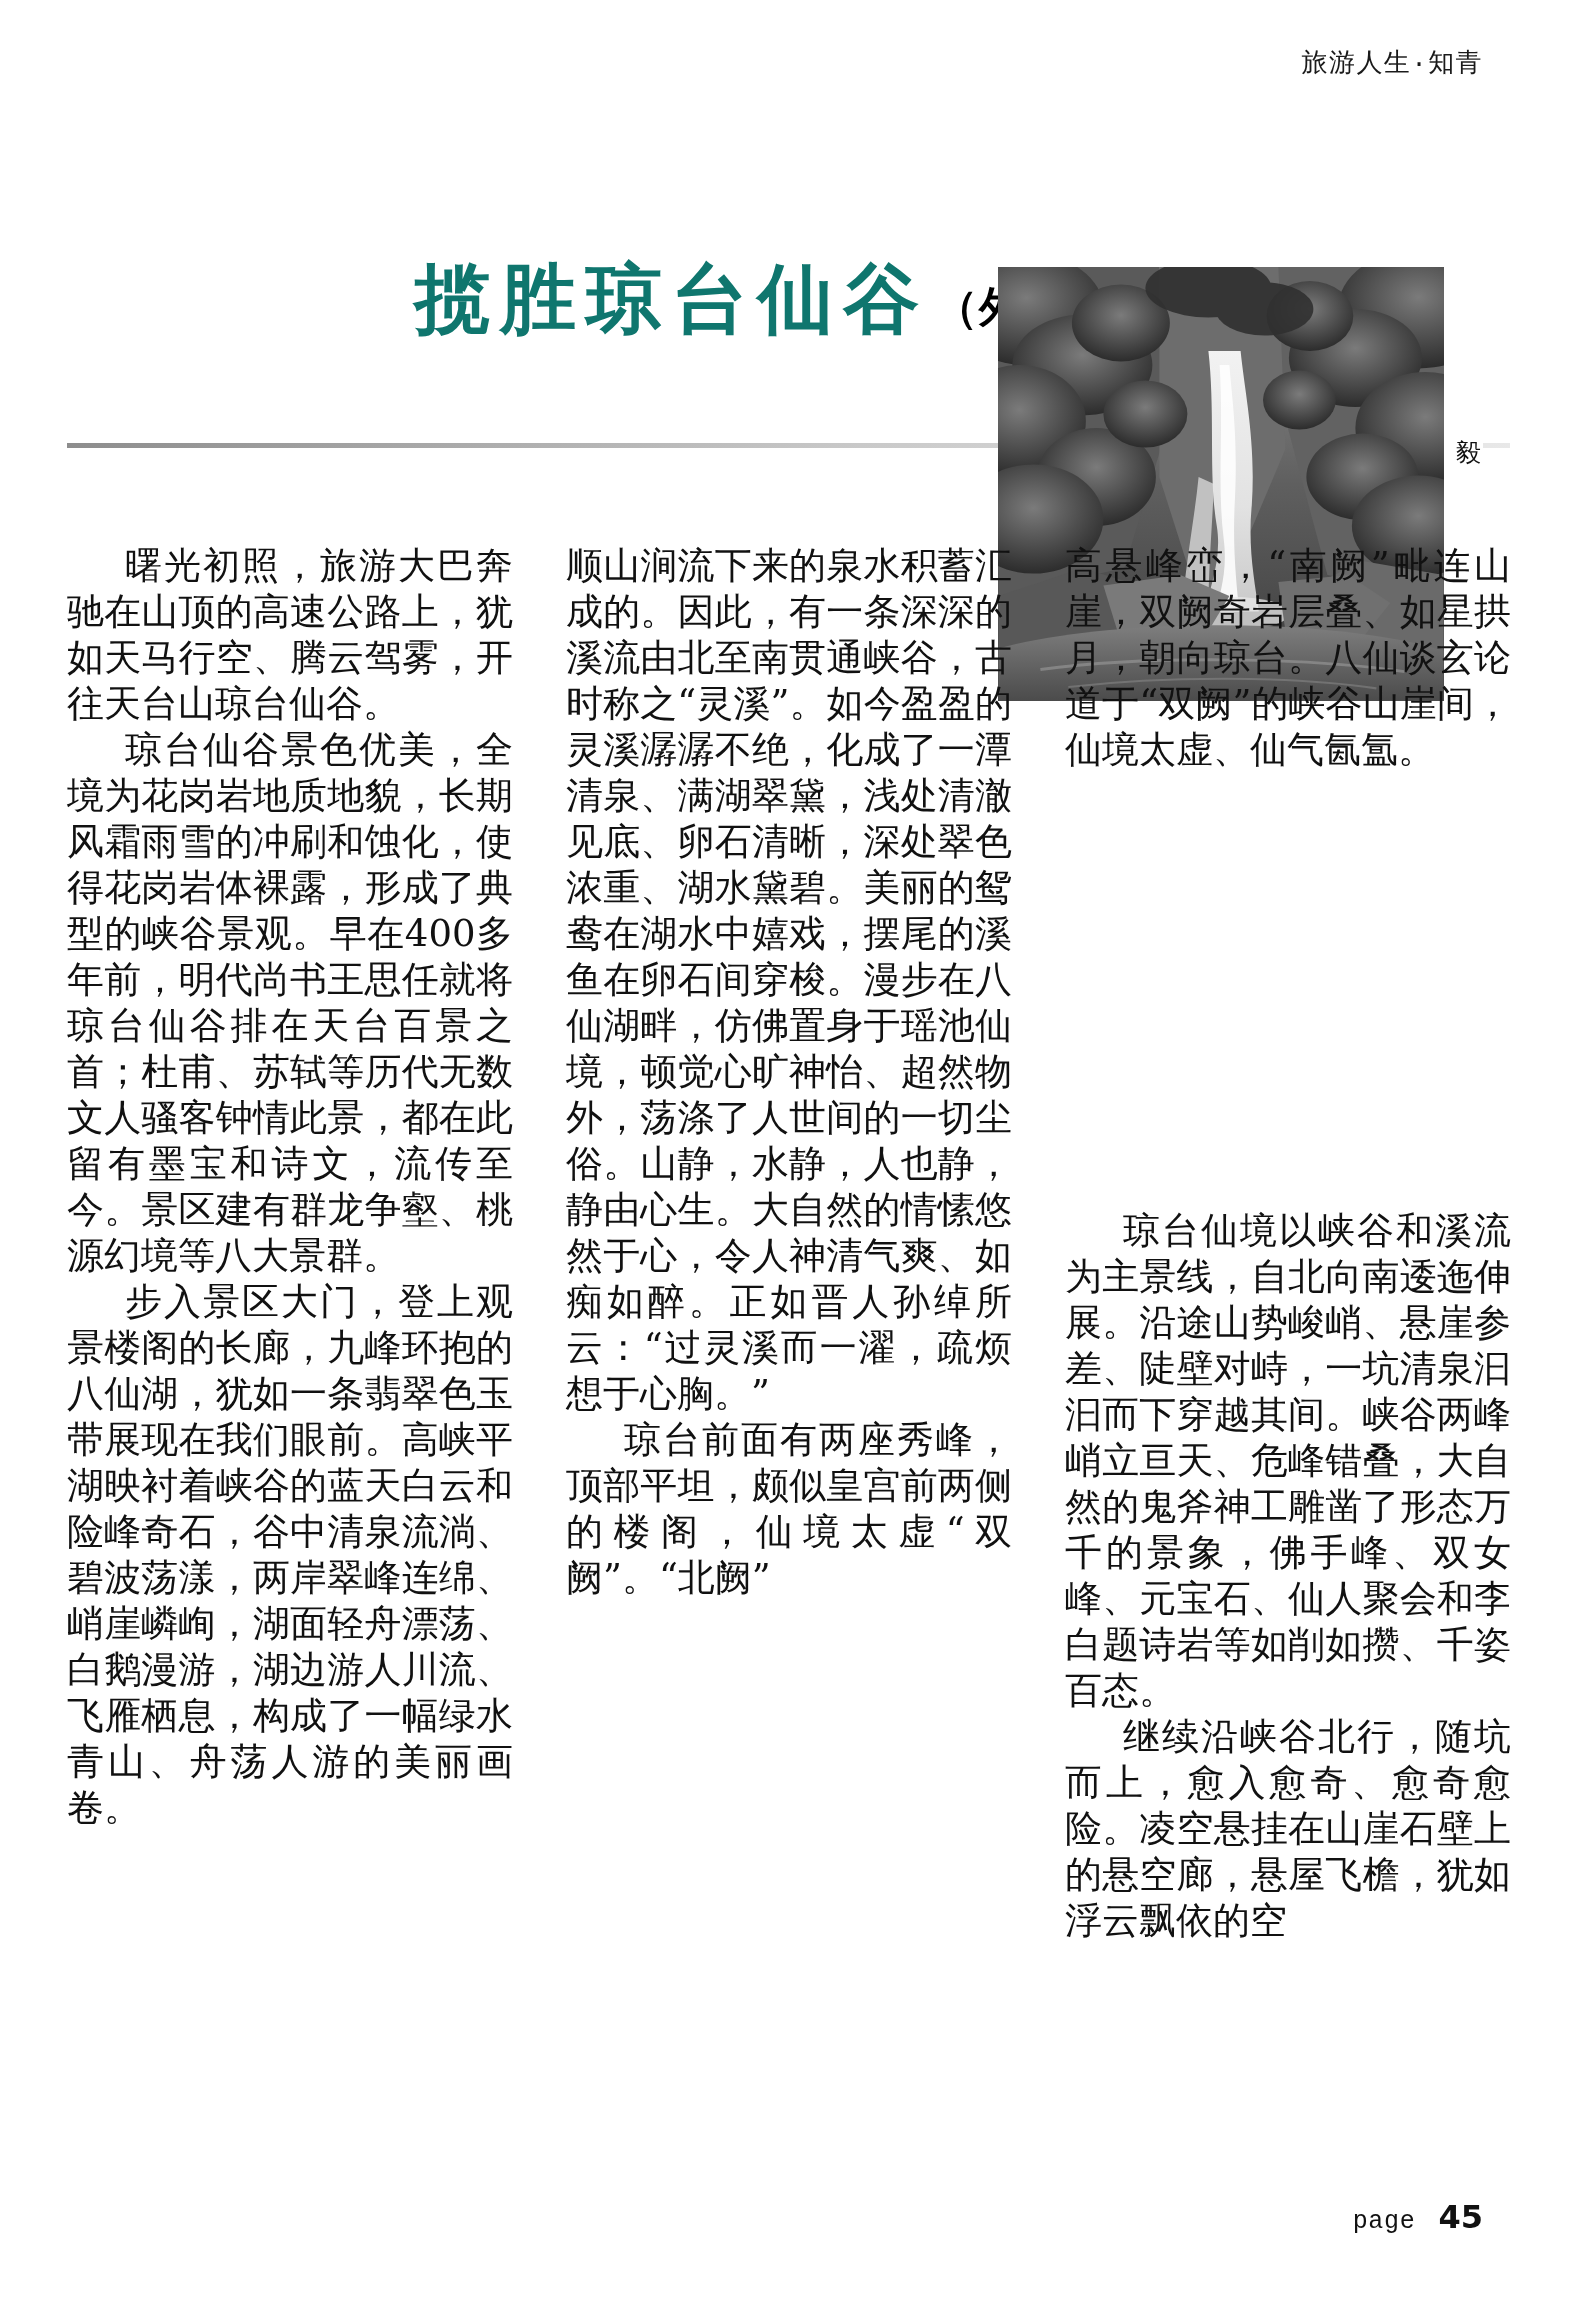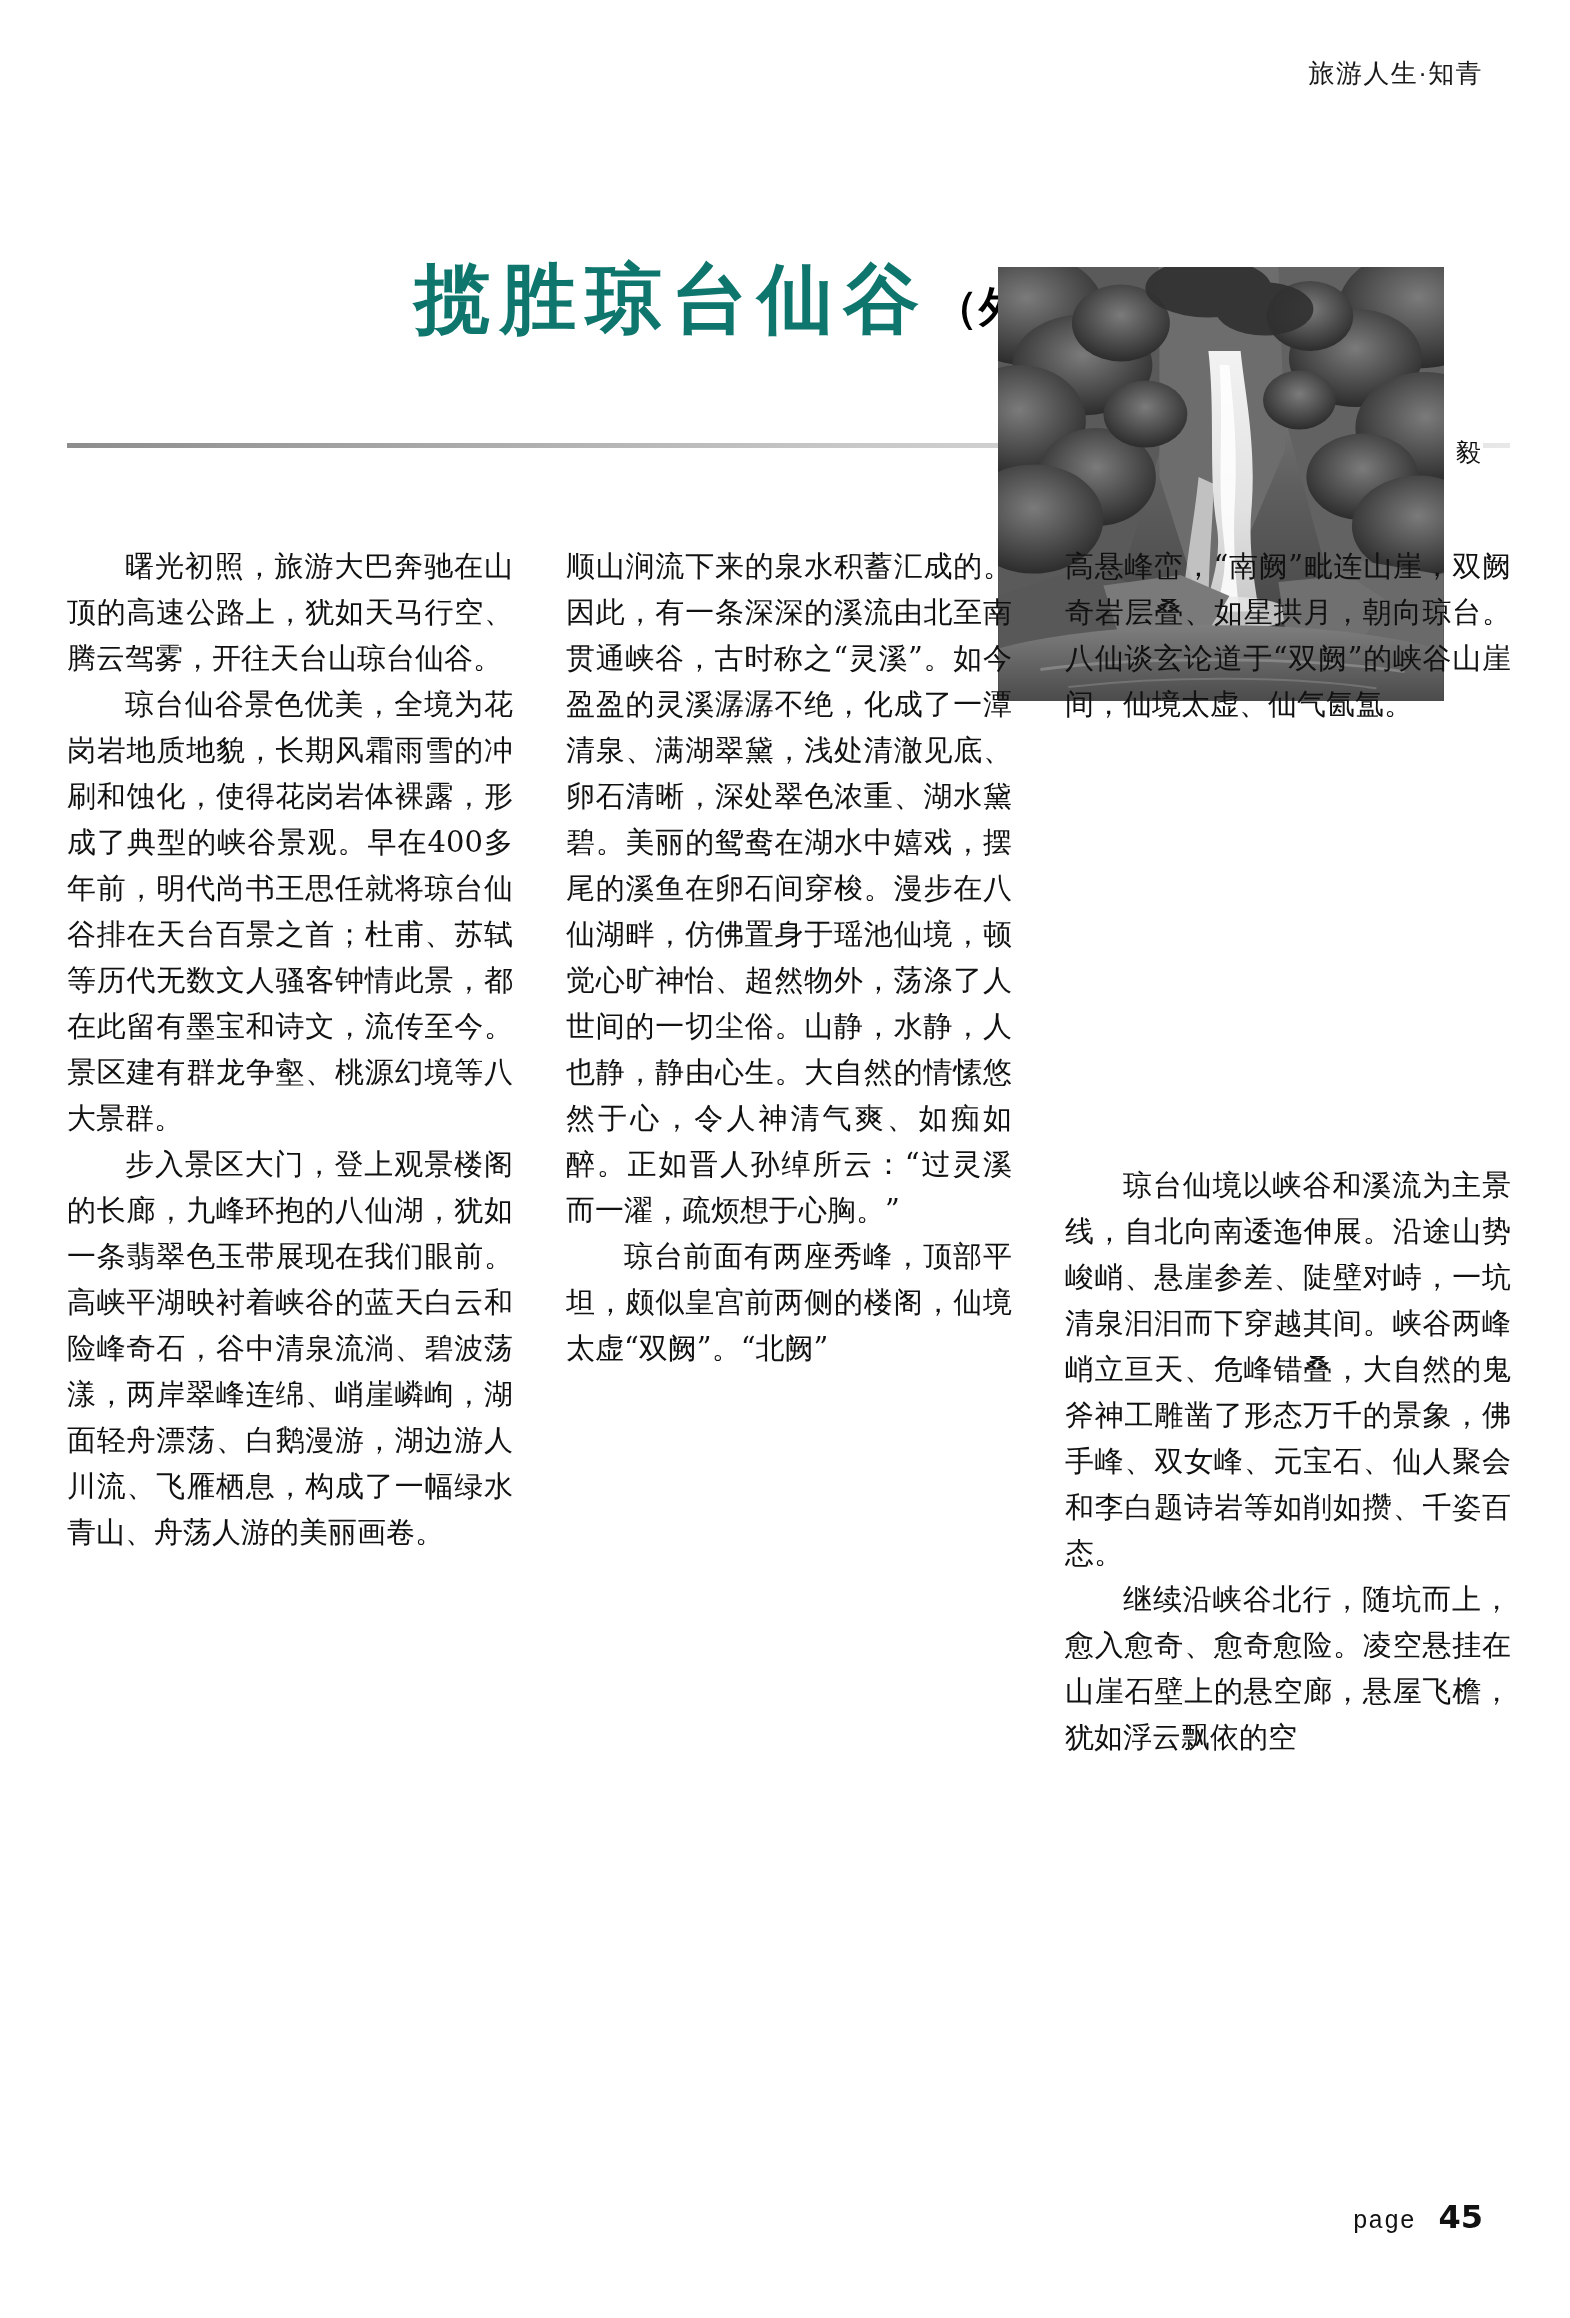--- a/index.html
+++ b/index.html
@@ -12,23 +12,23 @@
     width: 1571px;
     height: 2319px;
     background: #ffffff;
     font-family: "Liberation Serif", "DejaVu Serif", serif;
     box-sizing: border-box;
     overflow: hidden;
   }
   
   .header {
     position: absolute;
-    top: 56px;
+    top: 45px;
     right: 88px;
-    font-family: Liberation Sans, sans-serif;
+    font-family: Liberation Mono, monospace;
     font-size: 26px;
     letter-spacing: 1.4px;
     color: #1a1a1a;
     font-weight: 500;
   }
   
   .title-block {
     position: absolute;
     top: 249px;
     left: 0;
@@ -82,21 +82,21 @@
     position: absolute;
     top: 543px;
     left: 67px;
     width: 1443px;
     height: 1654px;
   }
   .col {
     position: absolute;
     top: 0;
     width: 446px;
-    font-size: 29px;
+    font-size: 37px;
     line-height: 46px;
     color: #111;
     text-align: justify;
     text-justify: inter-character;
     font-family: "DejaVu Serif", "Liberation Serif", serif;
   }
   .col p {
     margin: 0;
     text-indent: 58px;
   }

